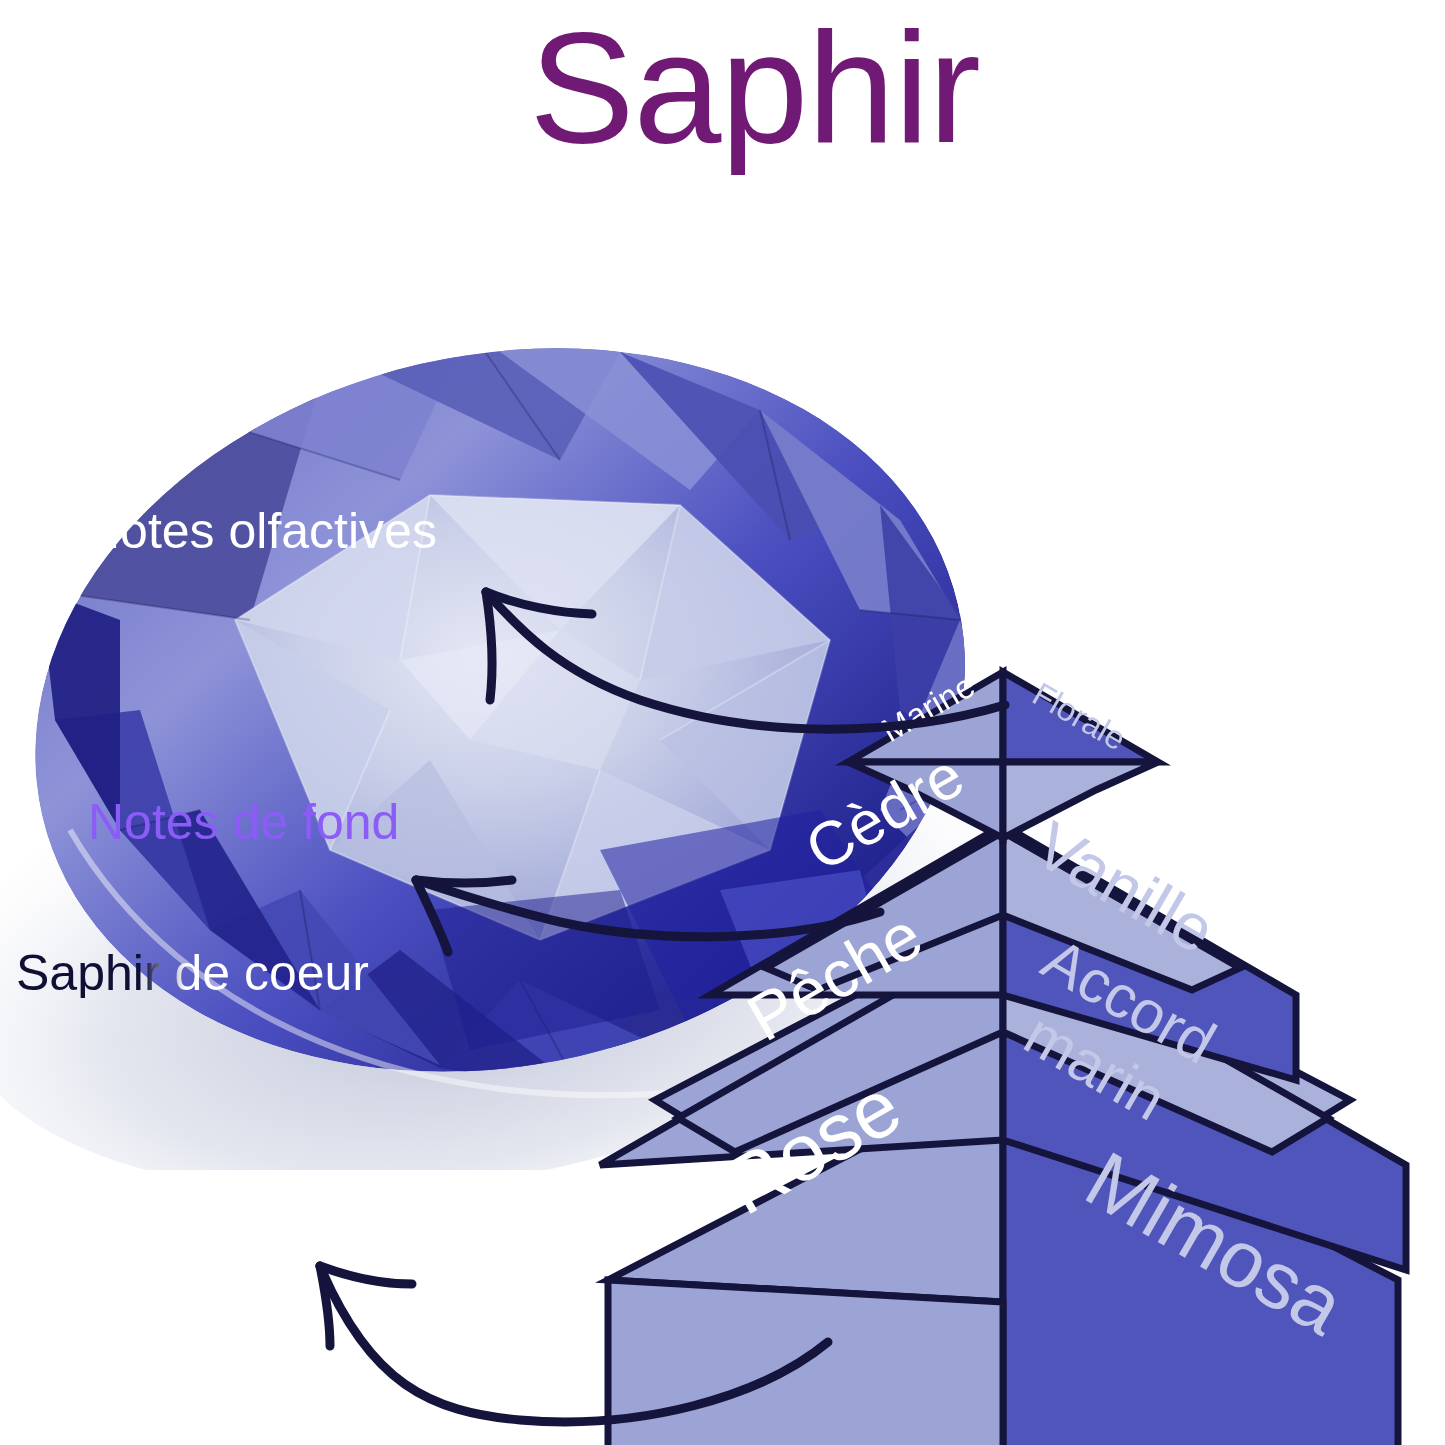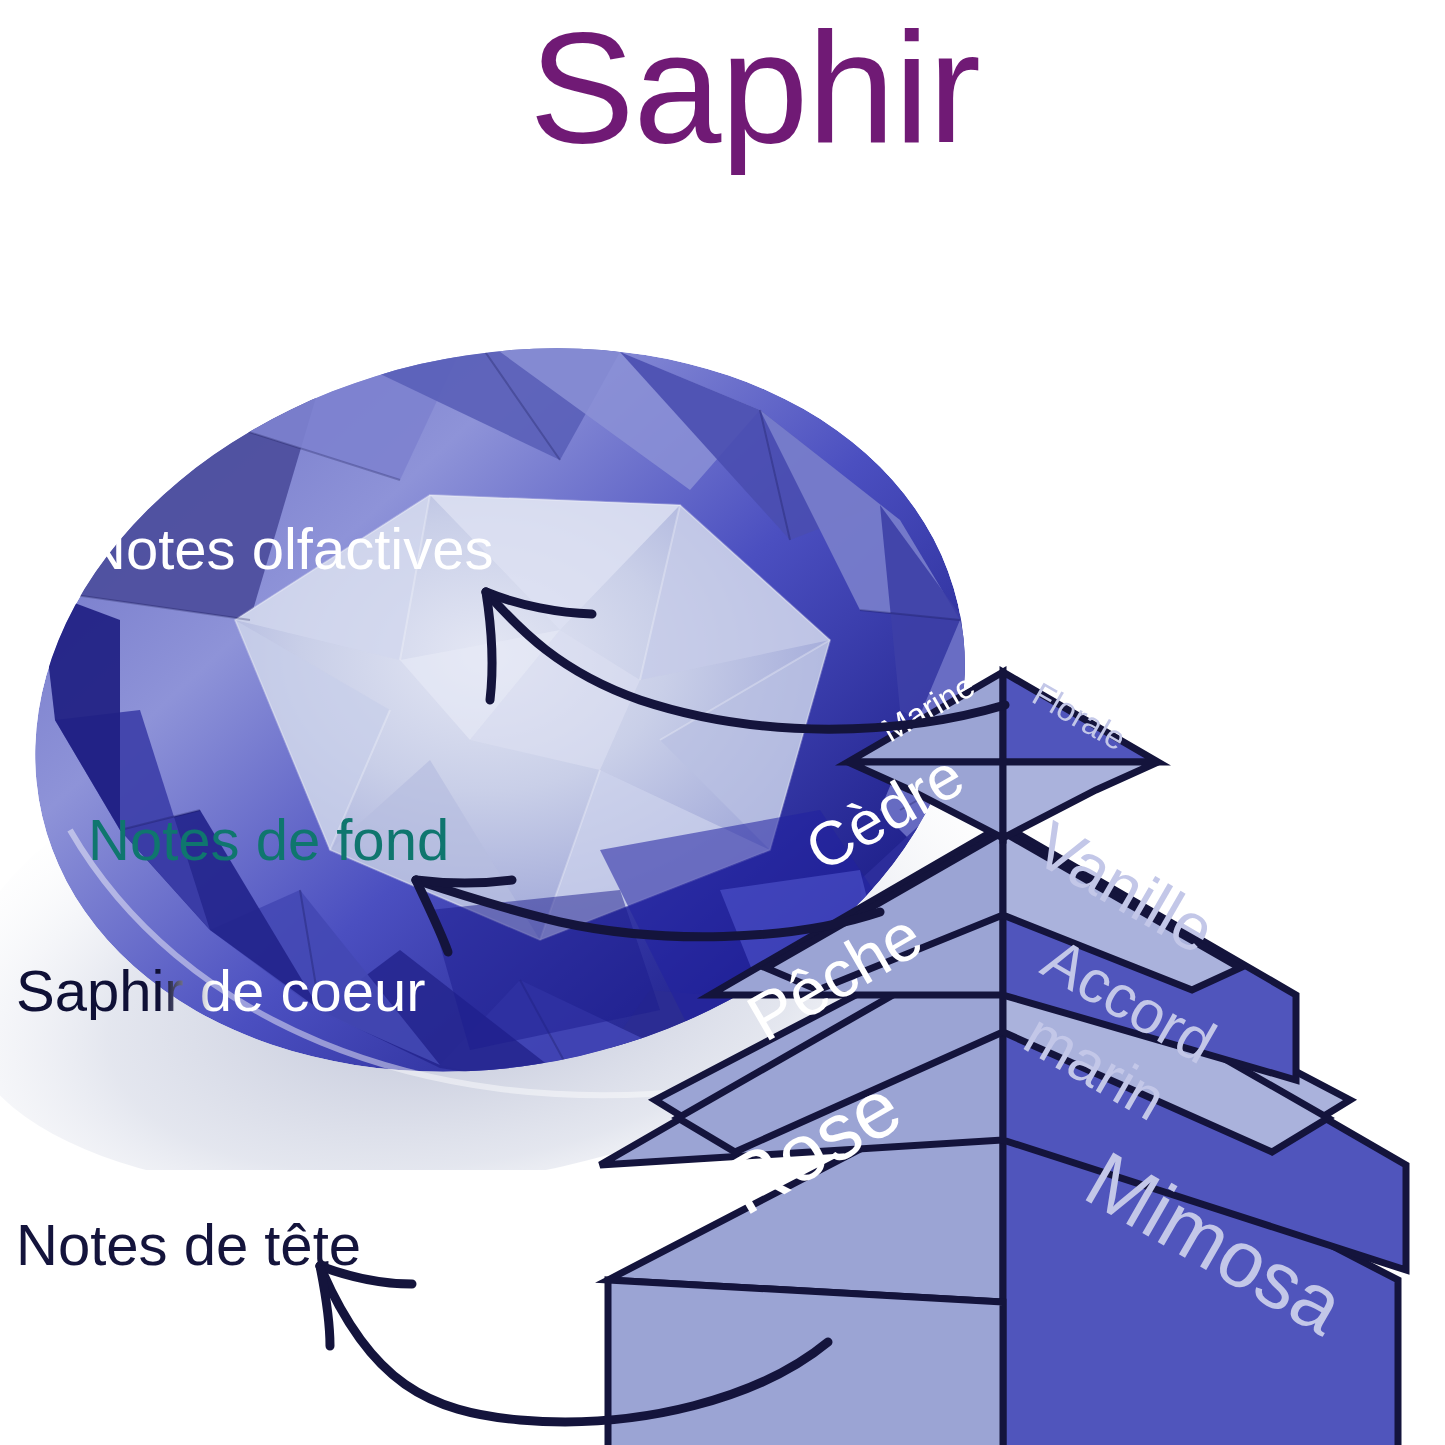--- a/index.html
+++ b/index.html
@@ -60,29 +60,28 @@
     top: 0;
     width: 1445px;
     height: 1445px;
     pointer-events: none;
   }
 
   
   .note-label {
     position: absolute;
     font-family: "Liberation Sans", sans-serif;
-    font-size: 58px;
+    font-size: 50px;
     line-height: 1;
     font-weight: 400;
     white-space: nowrap;
     user-select: none;
-    margin-top: 14px;
   }
   #label-olfactives { left: 84px;  top: 506px; color: #ffffff; }
-  #label-fond       { left: 88px;  top: 797px; color: #0f766e; }
+  #label-fond       { left: 88px;  top: 797px; color: #8b5cf6; }
   #label-coeur      { left: 16px;  top: 948px;
       background-image: linear-gradient(90deg, #0f1036 0%, #0f1036 36%, #ffffff 48%, #ffffff 100%);
       -webkit-background-clip: text; background-clip: text; color: transparent;
       -webkit-text-fill-color: transparent; }
   #label-tete       { left: 16px;  top: 1202px; color: #14143c; }
 
   
   @supports not (background-clip: text) {
     #label-coeur { color: #14143c; -webkit-text-fill-color: #14143c; }
   }
@@ -262,15 +261,14 @@
         <path d="M828,1342 C760,1398 640,1430 520,1420 C430,1412 370,1384 320,1266"></path>
         <path d="M320,1266 C352,1278 384,1284 412,1284"></path>
         <path d="M320,1266 C326,1296 330,1322 330,1346"></path>
       </g>
     </g>
   </svg>
 
   <div class="note-label" id="label-olfactives">Notes olfactives</div>
   <div class="note-label" id="label-fond">Notes de fond</div>
   <div class="note-label" id="label-coeur">Saphir de coeur</div>
-  <div class="note-label" id="label-tete">Notes de tête</div>
 
 </div>
 
 </body></html>

